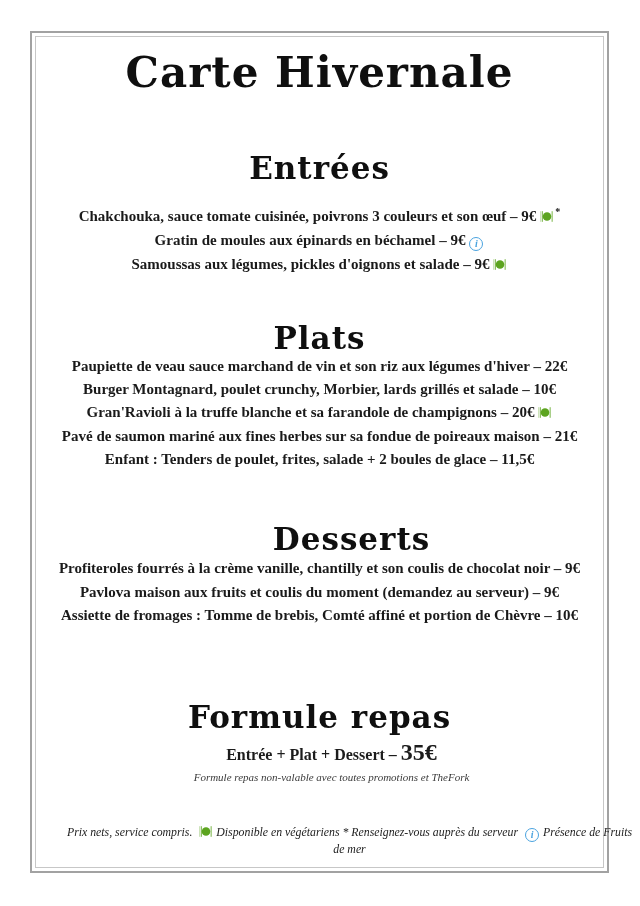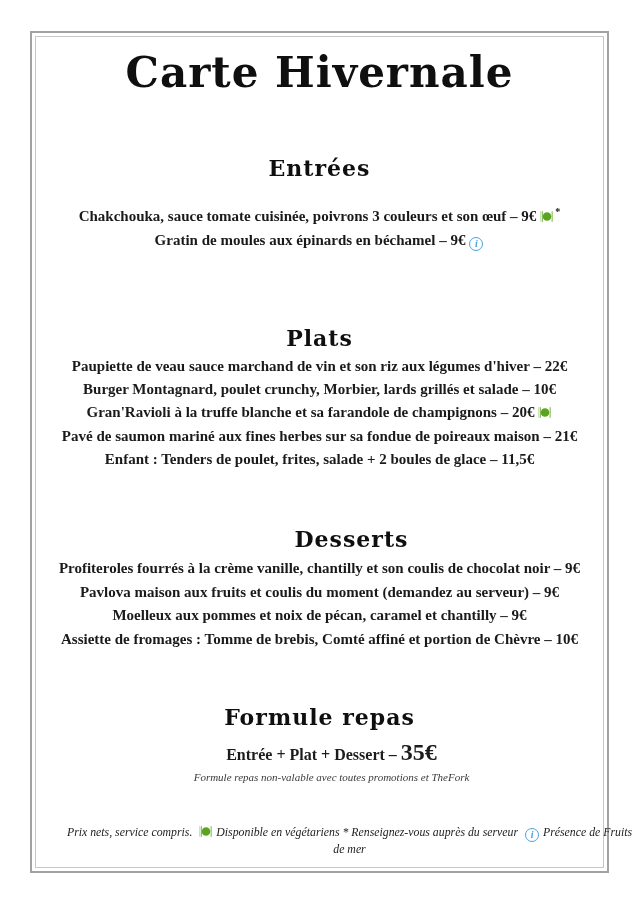--- a/index.html
+++ b/index.html
@@ -17,21 +17,21 @@
   .frame-inner { position:absolute; inset:3px; border:1px solid #c7c7c7; }
 
   .center-block { position:absolute; left:30px; width:579px; text-align:center; }
 
   .script {
     font-family:"DejaVu Serif", serif; font-weight:700;
     color:#0f0f0f; letter-spacing:1px;
   }
   .title { top:48px; font-size:42px; line-height:50px; }
 
-  .section-heading { font-size:22px; line-height:40px;text-align:center; }
+  .section-heading { font-size:31px; line-height:40px;text-align:center; }
   .heading-entrees  { top:148px; }
   .heading-plats    { top:318px; }
   .heading-desserts { top:519px;margin-left:32px; }
   .heading-formule  { top:697px; }
 
   .menu-items { font-size:15px; font-weight:700; color:#1a1a1a; }
   .items-entrees  { top:200px; }
   .items-entrees  .menu-item { line-height:24px; }
   .items-plats    { top:355px; }
   .items-plats    .menu-item { line-height:23.2px; }
@@ -70,20 +70,28 @@
 <div class="center-block menu-items items-entrees">
     <div class="menu-item"><span>Chakchouka, sauce tomate cuisinée, poivrons 3 couleurs et son œuf – 9€</span><span class="veg-icon" style="color: rgb(92, 164, 31);"><svg width="13" height="13" viewBox="0 0 13 13">
           <g fill="currentColor">
             <rect x="0.4" y="1.2" width="1" height="10.6" opacity="0.5"></rect>
             <rect x="2" y="1.2" width="1" height="10.6" opacity="0.7"></rect>
             <circle cx="7" cy="6.5" r="4.3"></circle>
             <rect x="11.6" y="1.2" width="1.1" height="10.6" opacity="0.75"></rect>
           </g>
         </svg></span><span class="asterisk">*</span></div>
     <div class="menu-item"><span>Gratin de moules aux épinards en béchamel – 9€</span><span class="info-icon" style="color: rgb(74, 163, 223);">i</span></div>
+    <div class="menu-item"><span>Samoussas aux légumes, pickles d'oignons et salade – 9€</span><span class="veg-icon" style="color: rgb(92, 164, 31);"><svg width="13" height="13" viewBox="0 0 13 13">
+          <g fill="currentColor">
+            <rect x="0.4" y="1.2" width="1" height="10.6" opacity="0.5"></rect>
+            <rect x="2" y="1.2" width="1" height="10.6" opacity="0.7"></rect>
+            <circle cx="7" cy="6.5" r="4.3"></circle>
+            <rect x="11.6" y="1.2" width="1.1" height="10.6" opacity="0.75"></rect>
+          </g>
+        </svg></span></div>
   </div>
 
 <div class="center-block script section-heading heading-plats">Plats</div>
 <div class="center-block menu-items items-plats">
     <div class="menu-item"><span>Paupiette de veau sauce marchand de vin et son riz aux légumes d'hiver – 22€</span></div>
     <div class="menu-item"><span>Burger Montagnard, poulet crunchy, Morbier, lards grillés et salade – 10€</span></div>
     <div class="menu-item"><span>Gran'Ravioli à la truffe blanche et sa farandole de champignons – 20€</span><span class="veg-icon" style="color: rgb(92, 164, 31);"><svg width="13" height="13" viewBox="0 0 13 13">
           <g fill="currentColor">
             <rect x="0.4" y="1.2" width="1" height="10.6" opacity="0.5"></rect>
             <rect x="2" y="1.2" width="1" height="10.6" opacity="0.7"></rect>
@@ -92,21 +100,20 @@
           </g>
         </svg></span></div>
     <div class="menu-item"><span>Pavé de saumon mariné aux fines herbes sur sa fondue de poireaux maison – 21€</span></div>
     <div class="menu-item"><span>Enfant : Tenders de poulet, frites, salade + 2 boules de glace – 11,5€</span></div>
   </div>
 
 <div class="center-block script section-heading heading-desserts">Desserts</div>
 <div class="center-block menu-items items-desserts">
     <div class="menu-item"><span>Profiteroles fourrés à la crème vanille, chantilly et son coulis de chocolat noir – 9€</span></div>
     <div class="menu-item"><span>Pavlova maison aux fruits et coulis du moment (demandez au serveur) – 9€</span></div>
-    <div class="menu-item"><span>Moelleux aux pommes et noix de pécan, caramel et chantilly – 9€</span></div>
     <div class="menu-item"><span>Assiette de fromages : Tomme de brebis, Comté affiné et portion de Chèvre – 10€</span></div>
   </div>
 
 <div class="center-block script section-heading heading-formule">Formule repas</div>
 
 <div class="center-block formule-line">
   <span>Entrée + Plat + Dessert – </span><span class="big-price">35€</span>
 </div>
 
 <div class="center-block formule-note">Formule repas non-valable avec toutes promotions et TheFork</div>

